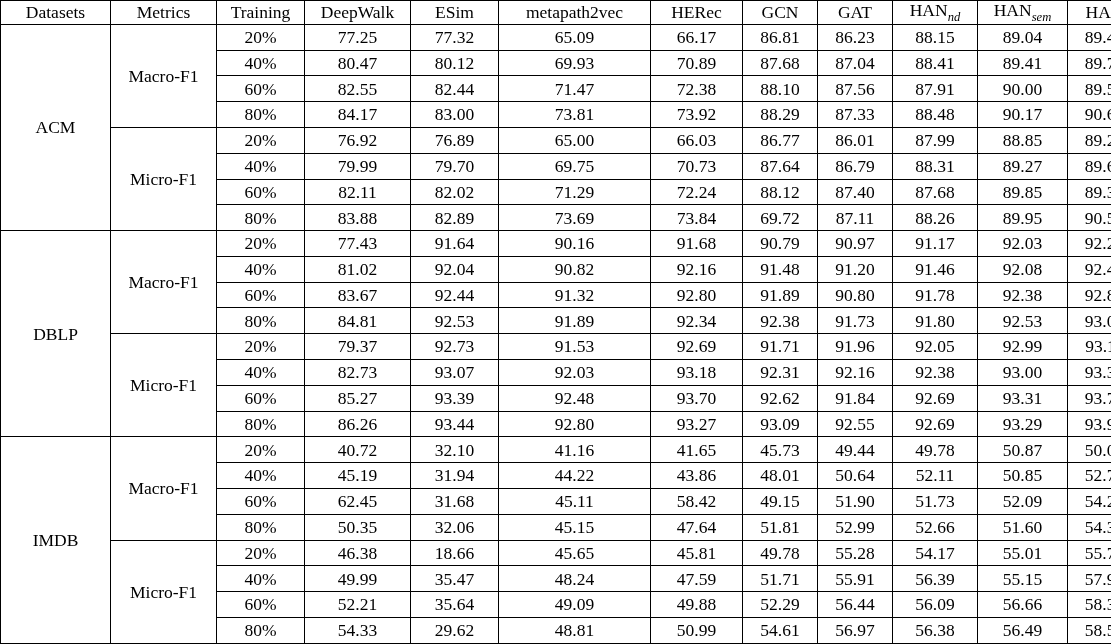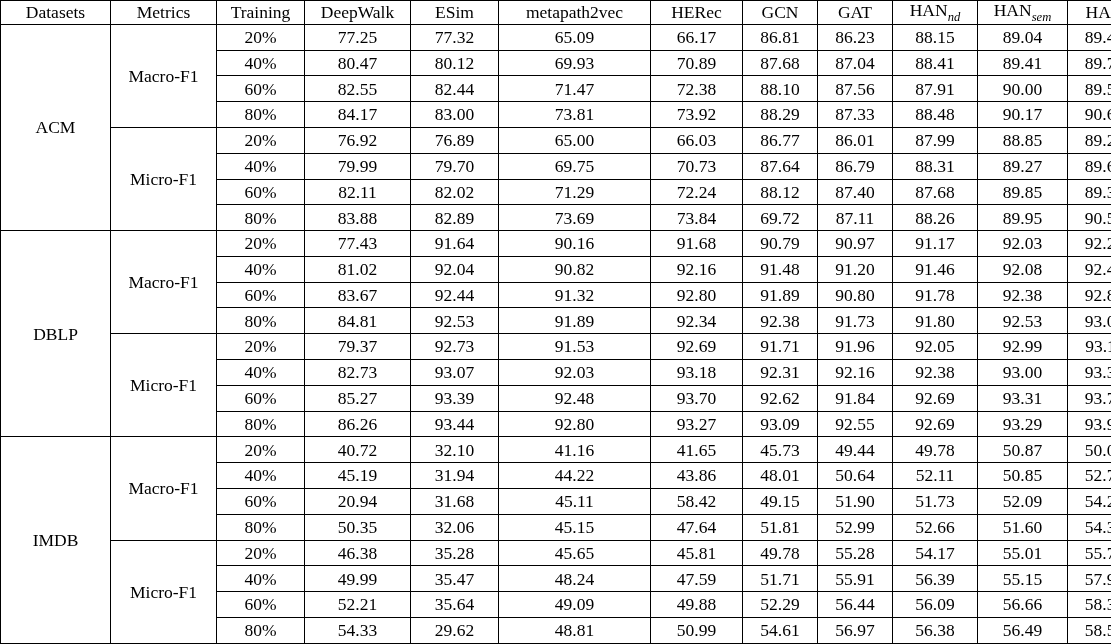--- a/index.html
+++ b/index.html
@@ -317,21 +317,21 @@
         <td>44.22</td>
         <td>43.86</td>
         <td>48.01</td>
         <td>50.64</td>
         <td>52.11</td>
         <td>50.85</td>
         <td class="best">52.71</td>
       </tr>
       <tr>
         <td>60%</td>
-        <td>20.94</td>
+        <td>62.45</td>
         <td>31.68</td>
         <td>45.11</td>
         <td>58.42</td>
         <td>49.15</td>
         <td>51.90</td>
         <td>51.73</td>
         <td>52.09</td>
         <td class="best">54.24</td>
       </tr>
       <tr>
@@ -343,21 +343,21 @@
         <td>51.81</td>
         <td>52.99</td>
         <td>52.66</td>
         <td>51.60</td>
         <td class="best">54.38</td>
       </tr>
       <tr>
         <td class="metric-cell" rowspan="4">Micro-F1</td>
         <td>20%</td>
         <td>46.38</td>
-        <td>35.28</td>
+        <td>18.66</td>
         <td>45.65</td>
         <td>45.81</td>
         <td>49.78</td>
         <td>55.28</td>
         <td>54.17</td>
         <td>55.01</td>
         <td class="best">55.73</td>
       </tr>
       <tr>
         <td>40%</td>

